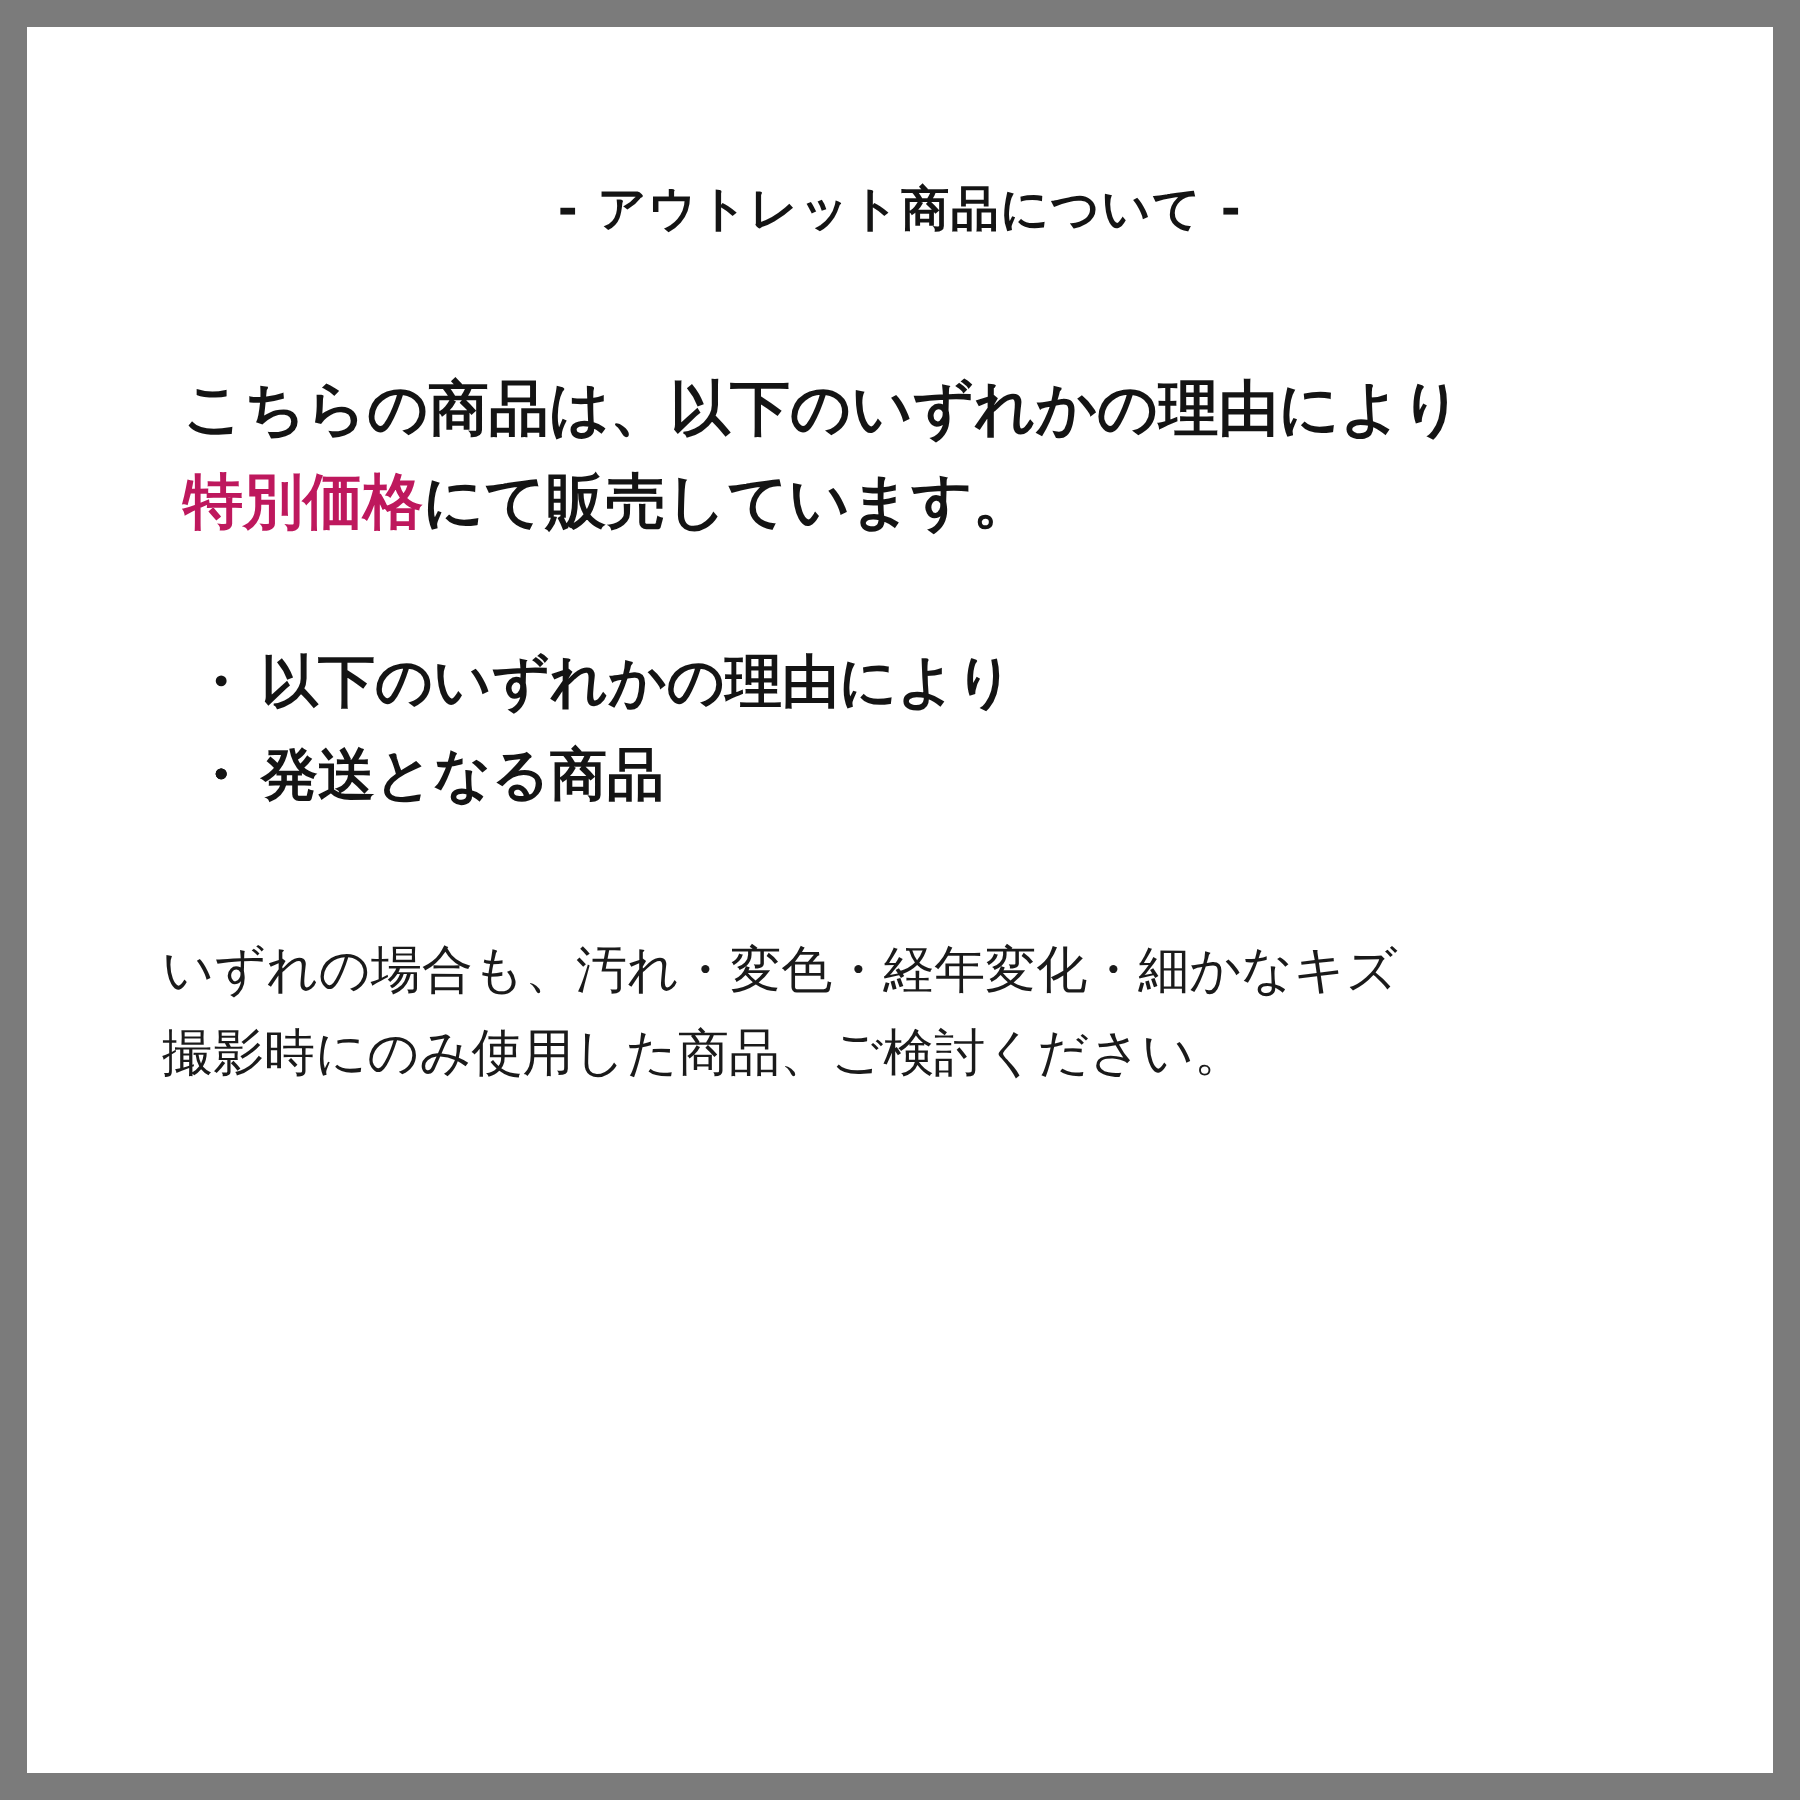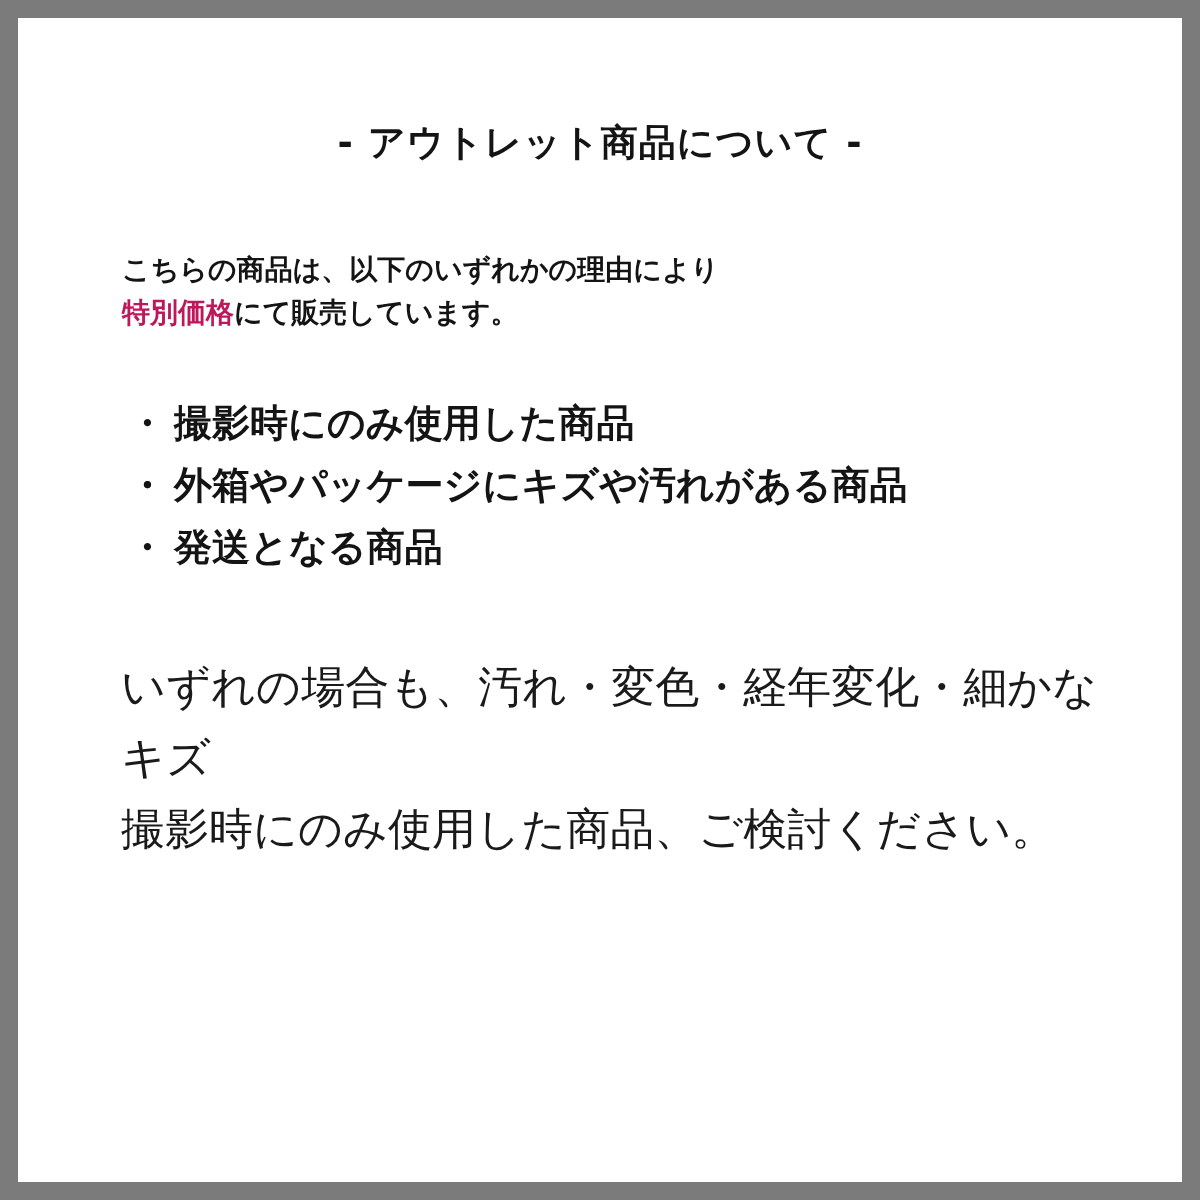--- a/index.html
+++ b/index.html
@@ -26,29 +26,29 @@
     position: absolute;
     left: 0;
     top: 0;
     width: 100%;
     height: 100%;
     box-sizing: border-box;
     padding: 100px 70px 0 70px;
   }
   .title {
     text-align: center;
-    font-size: 37px;
+    font-size: 32px;
     font-weight: bold;
     color: #141414;
     letter-spacing: 1px;
     margin: 0 0 80px 0;
     white-space: nowrap;
   }
   .lead {
-    font-size: 28px;
+    font-size: 40px;
     font-weight: bold;
     color: #141414;
     line-height: 1.55;
     margin: 0 0 62px 34px;
   }
   .lead .accent {
     color: #be185d;
   }
   .reasons {
     list-style: none;
@@ -68,25 +68,25 @@
     position: absolute;
     left: 6px;
     top: 0;
     font-size: 38px;
     line-height: 1.42;
   }
   .reasons li .sub {
     display: block;
   }
   .note {
-    font-size: 44px;
+    font-size: 34px;
     font-weight: normal;
     color: #1a1a1a;
     line-height: 1.62;
-    margin: 0 0 0 33px;
+    margin: 0 0 0 20px;
   }
   .note p {
     margin: 0;
   }
 </style>
 </head>
 <body>
 
 <div class="frame">
   <div class="content">
@@ -94,28 +94,27 @@
     <h1 class="title">- アウトレット商品について -</h1>
 
     <p class="lead">
       <span>こちらの商品は、以下のいずれかの理由により</span><br>
       <span class="accent">特別価格</span><span>にて販売しています。</span>
     </p>
 
     <ul class="reasons">
       <li>
         <span class="bullet">・</span>
-        <span>撮影時にのみ使用した商品</span>
+        <span>以下のいずれかの理由により</span>
       </li>
       <li>
         <span class="bullet">・</span>
       </li>
       <li>
         <span class="bullet">・</span>
-        <span>外箱やパッケージにキズや汚れがある商品</span>
       </li>
       <li>
         <span class="bullet">・</span>
         <span class="sub">発送となる商品</span>
       </li>
     </ul>
 
     <div class="note">
       <p>いずれの場合も、汚れ・変色・経年変化・細かなキズ</p>
       <p>撮影時にのみ使用した商品、ご検討ください。</p>

